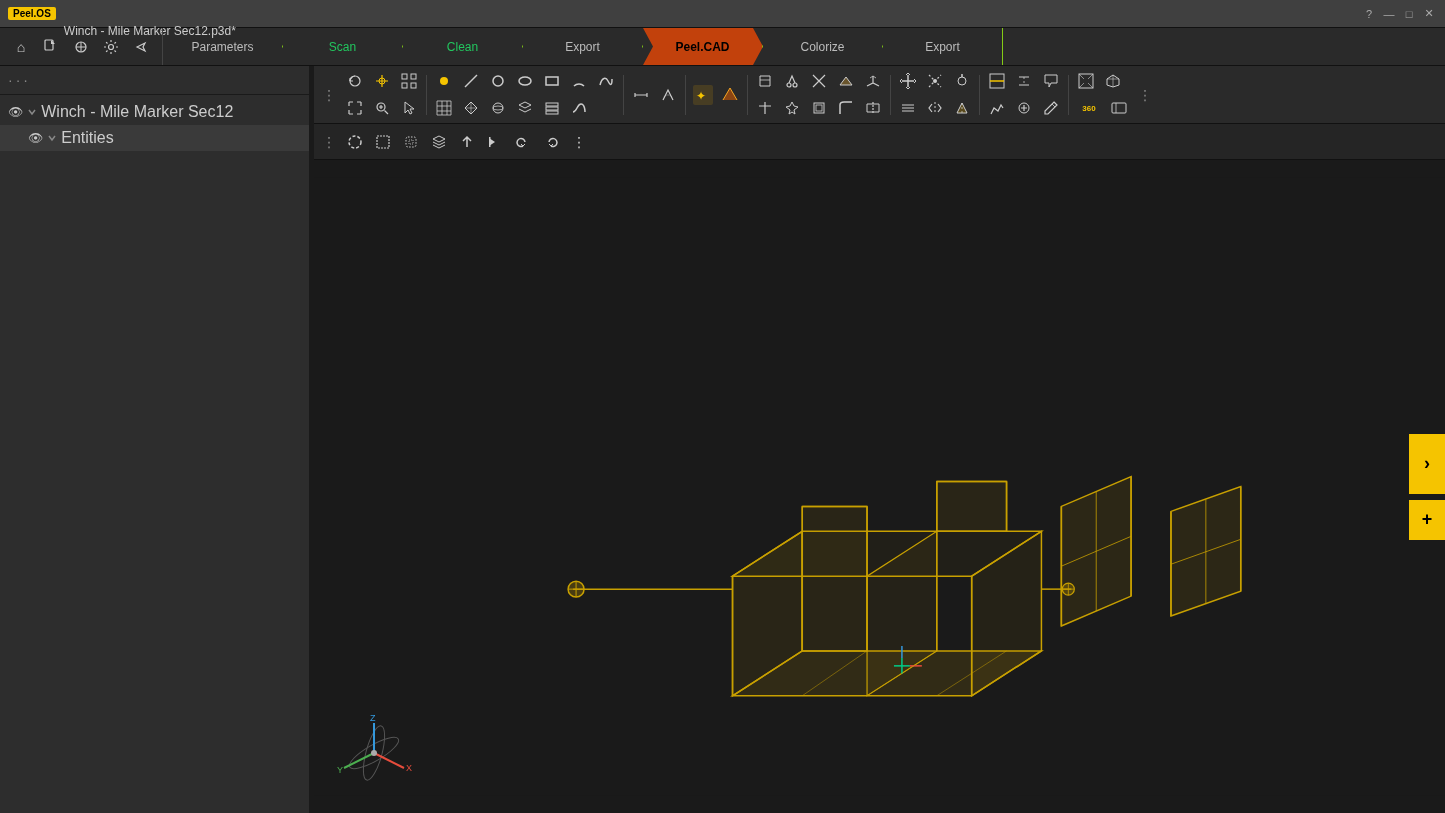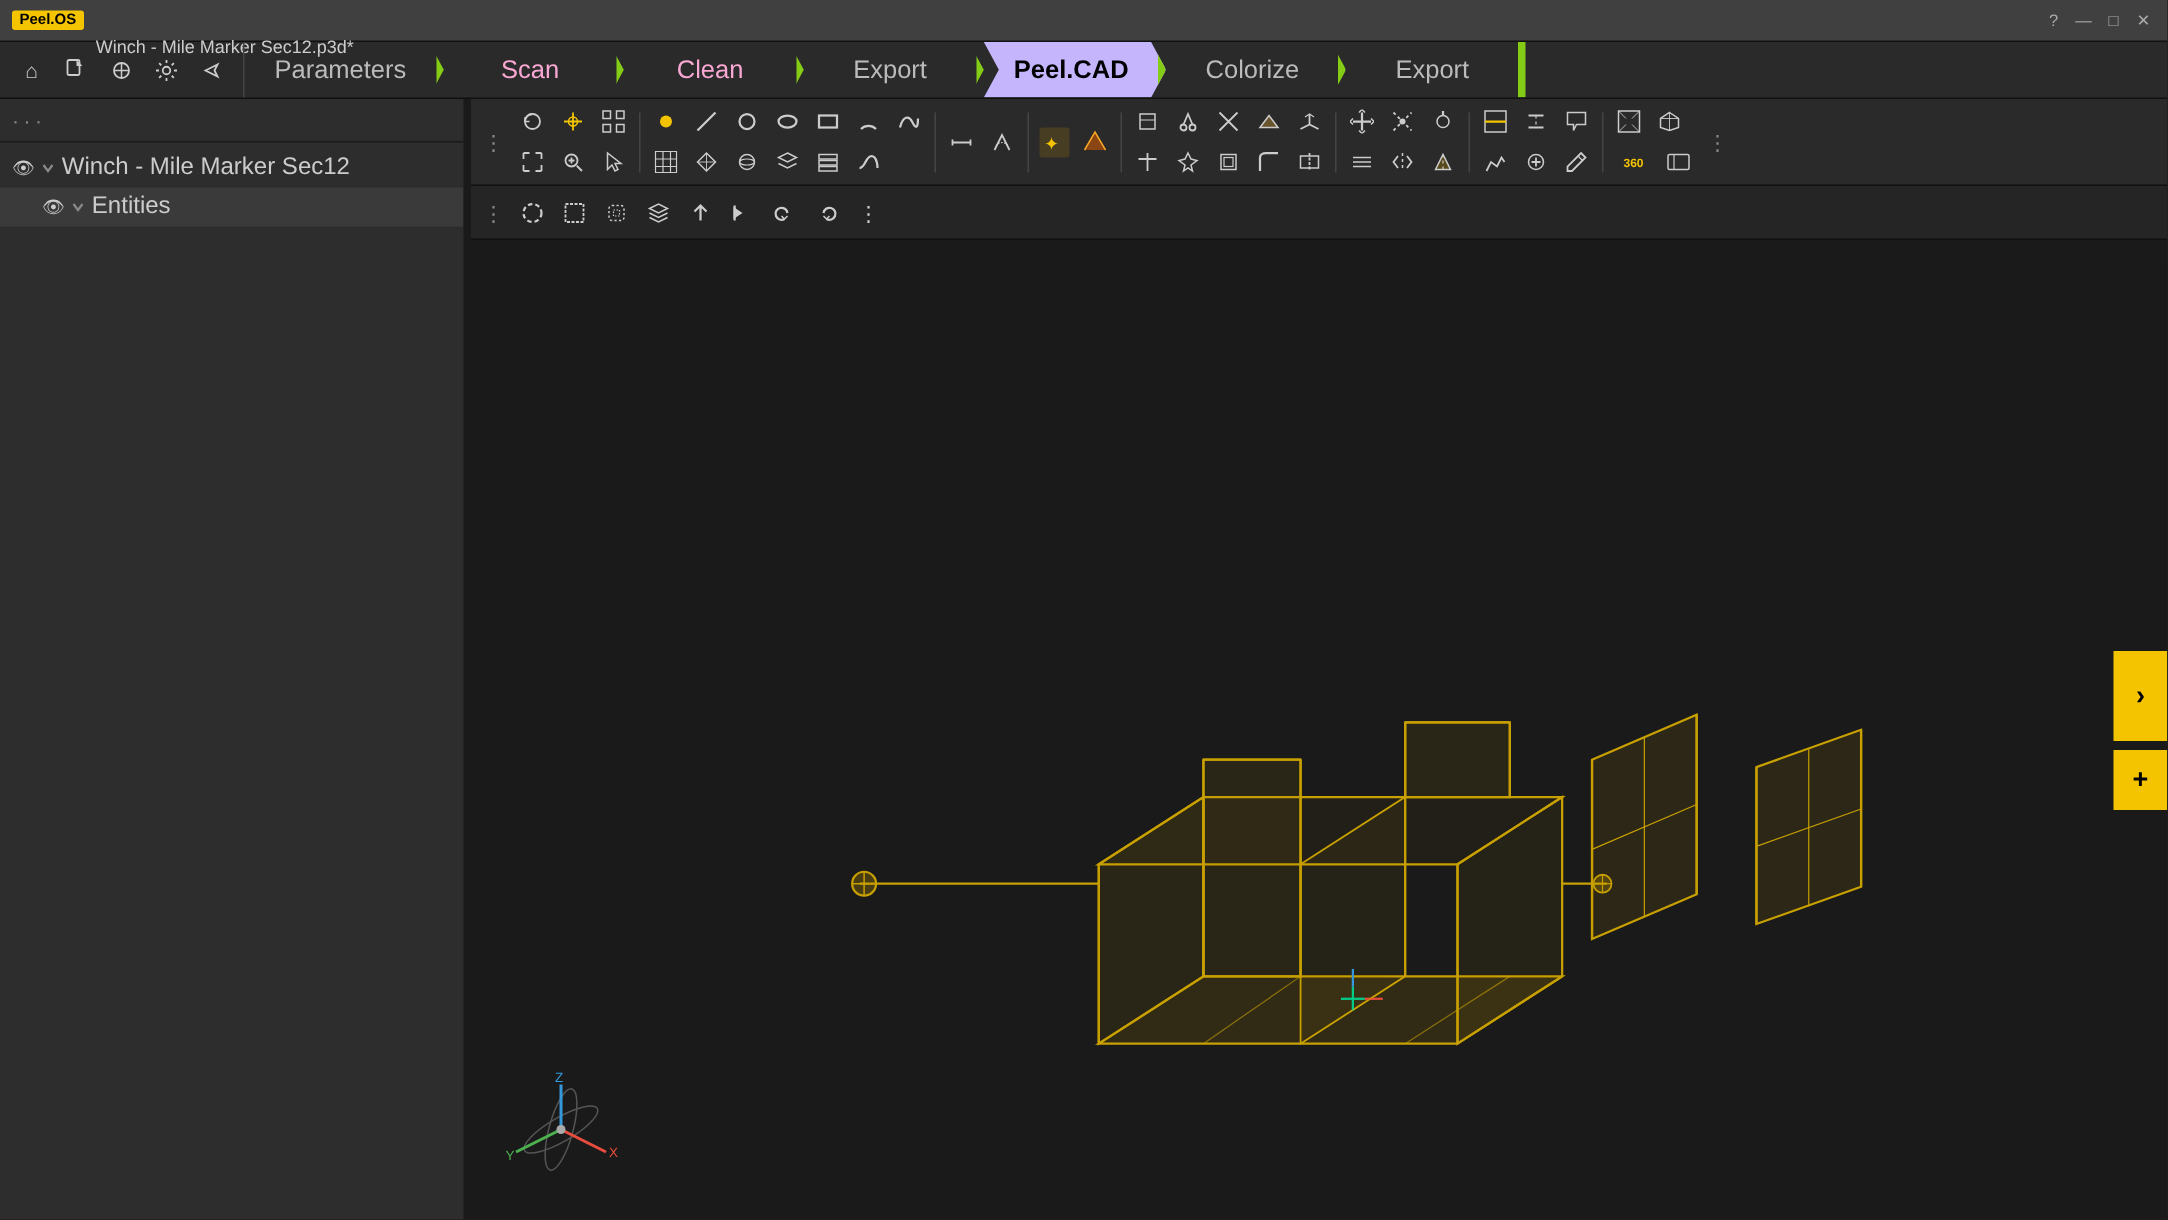--- a/index.html
+++ b/index.html
@@ -87,41 +87,41 @@
     .nav-tabs {
       display: flex;
       align-items: stretch;
       flex: 1;
     }
     .nav-tab {
       display: flex;
       align-items: center;
       justify-content: center;
       padding: 0 20px;
-      font-size: 17px;
+      font-size: 12px;
       cursor: pointer;
       position: relative;
       color: #bbb;
-      border-right: 5px solid #84cc16;
+      border-right: 1px solid #84cc16;
       min-width: 120px;
       clip-path: polygon(0 0, calc(100% - 10px) 0, 100% 50%, calc(100% - 10px) 100%, 0 100%, 10px 50%);
     }
     .nav-tab:first-child {
       clip-path: polygon(0 0, calc(100% - 10px) 0, 100% 50%, calc(100% - 10px) 100%, 0 100%);
     }
     .nav-tab:last-child {
       clip-path: polygon(0 0, 100% 0, 100% 100%, 0 100%, 10px 50%);
     }
     .nav-tab.active {
-      background: #c4b5fd;
+      background: #c2410c;
       color: #000;
       font-weight: bold;
     }
     .nav-tab.completed {
-      color: #f9a8d4;
+      color: #22c55e;
     }
 
     
     #main-layout {
       display: flex;
       height: calc(813px - 28px - 38px);
     }
 
     
     #sidebar {

